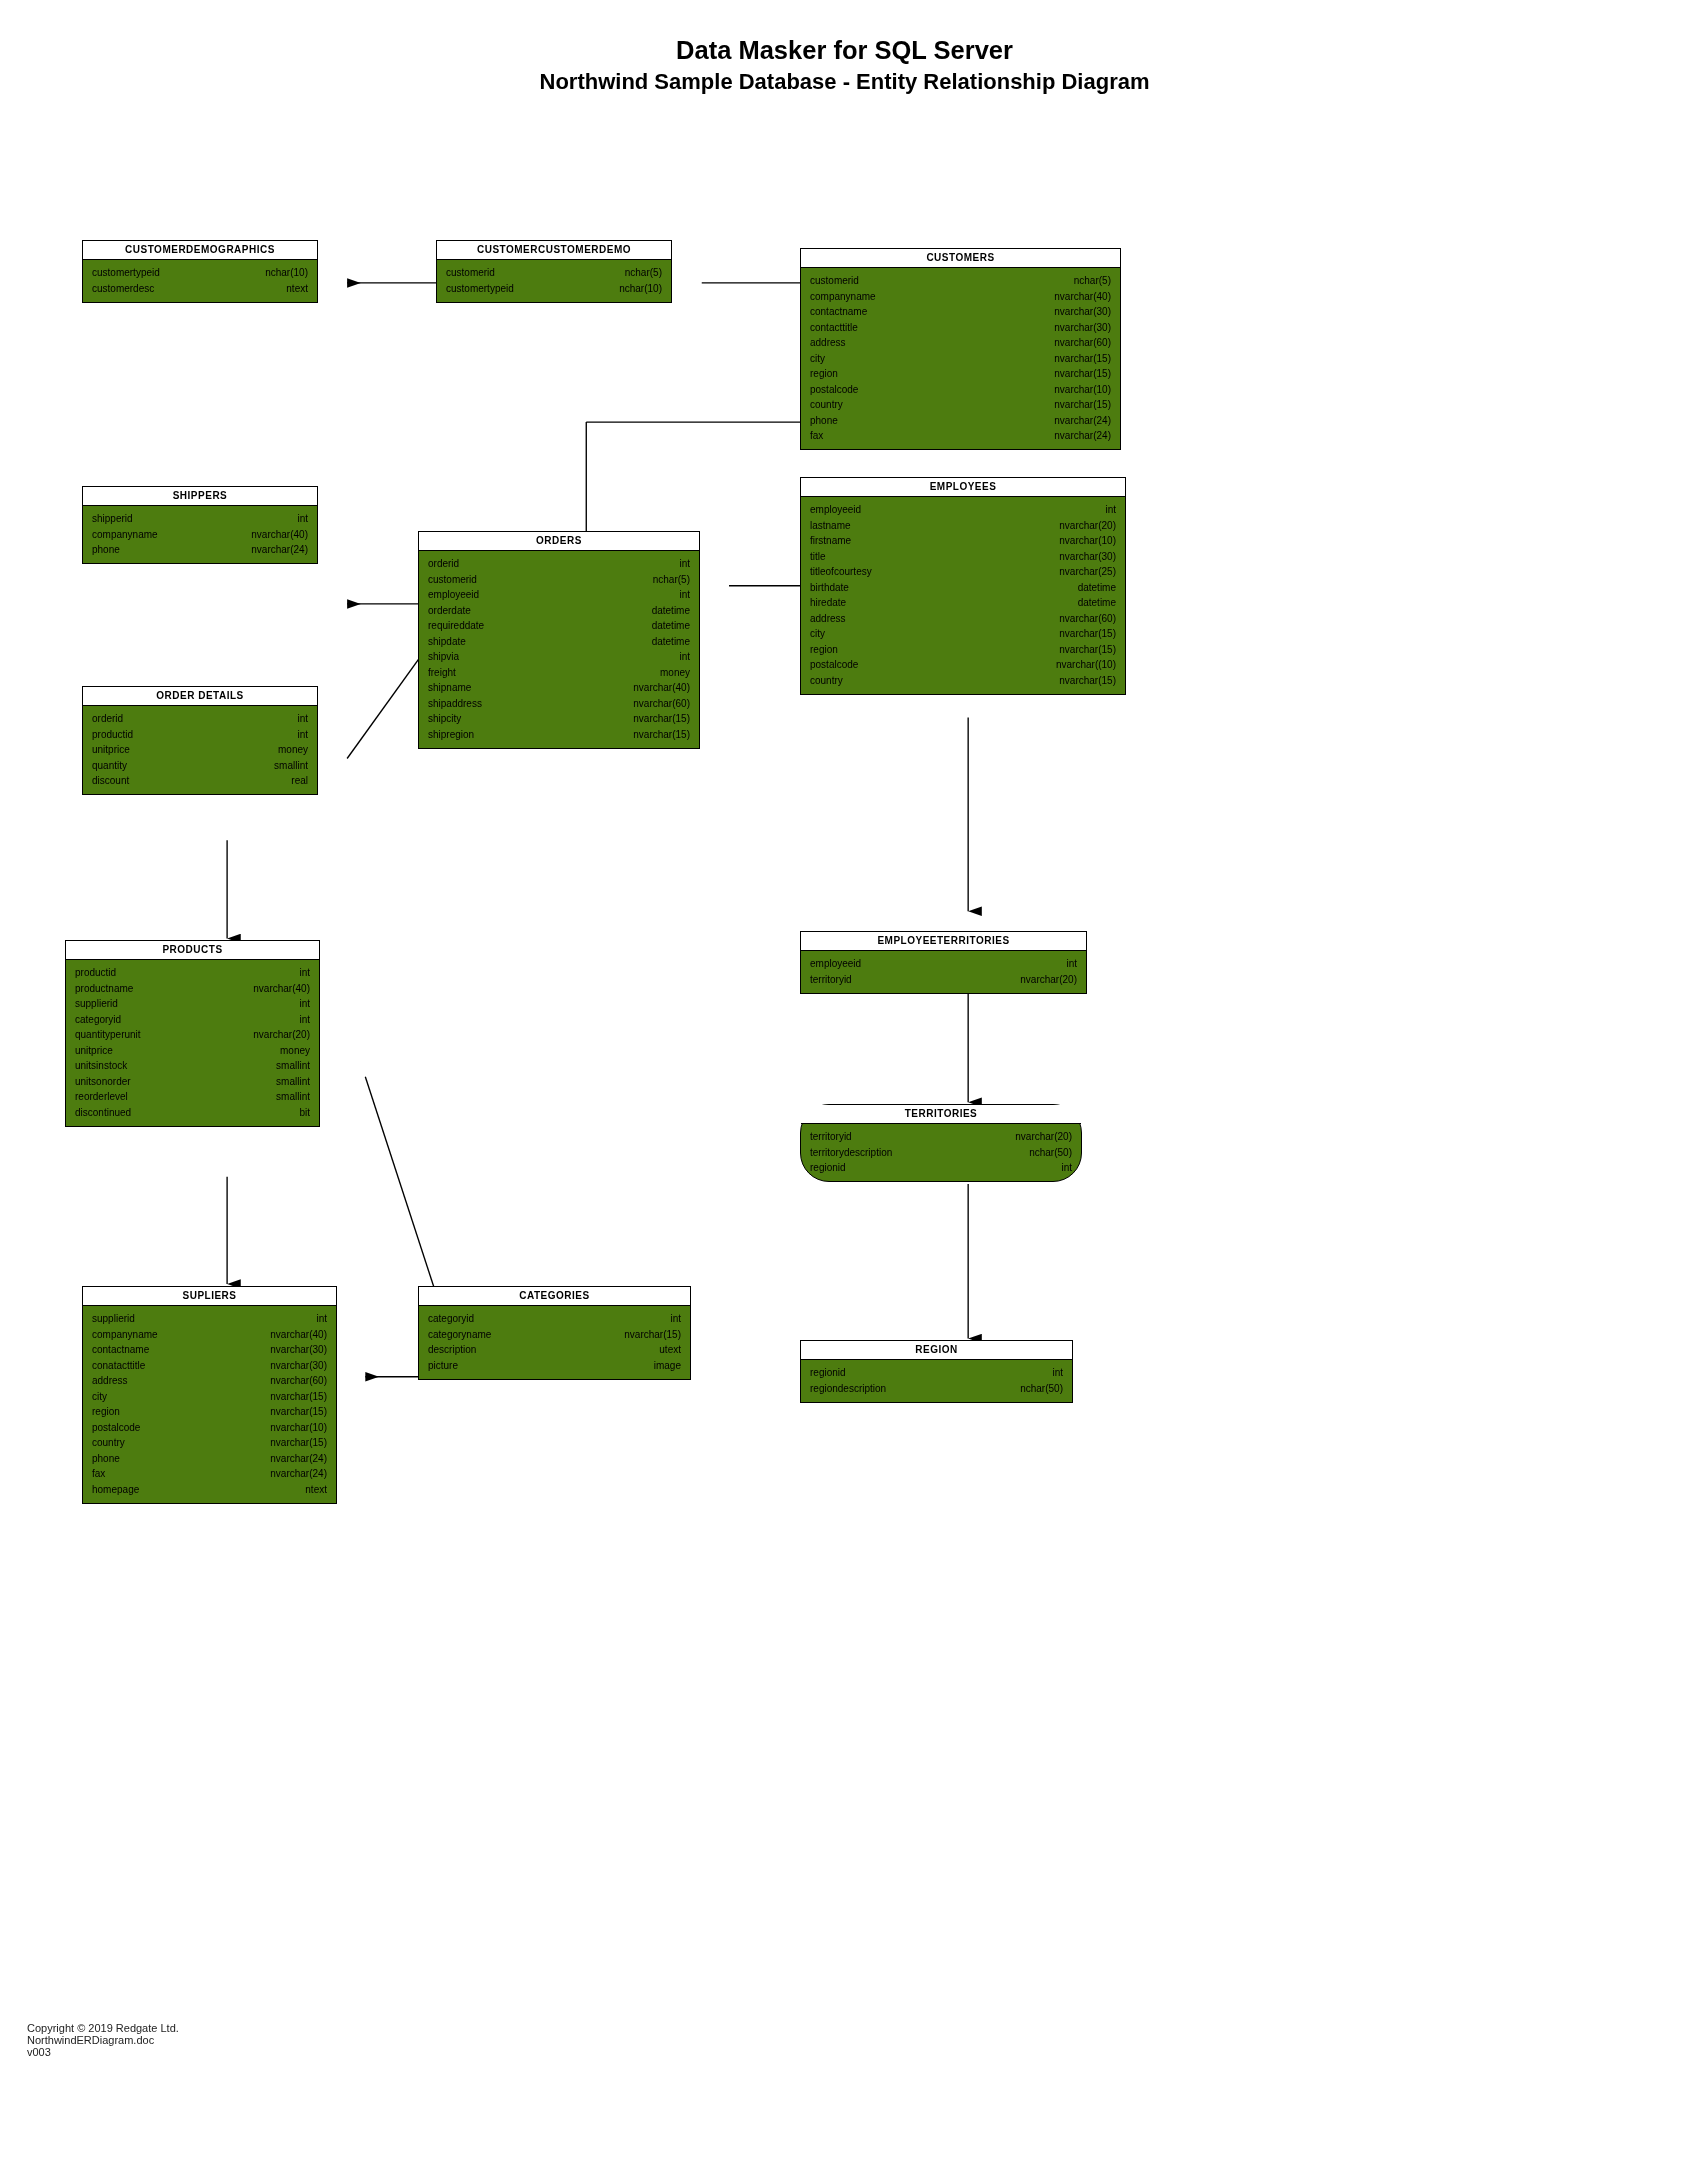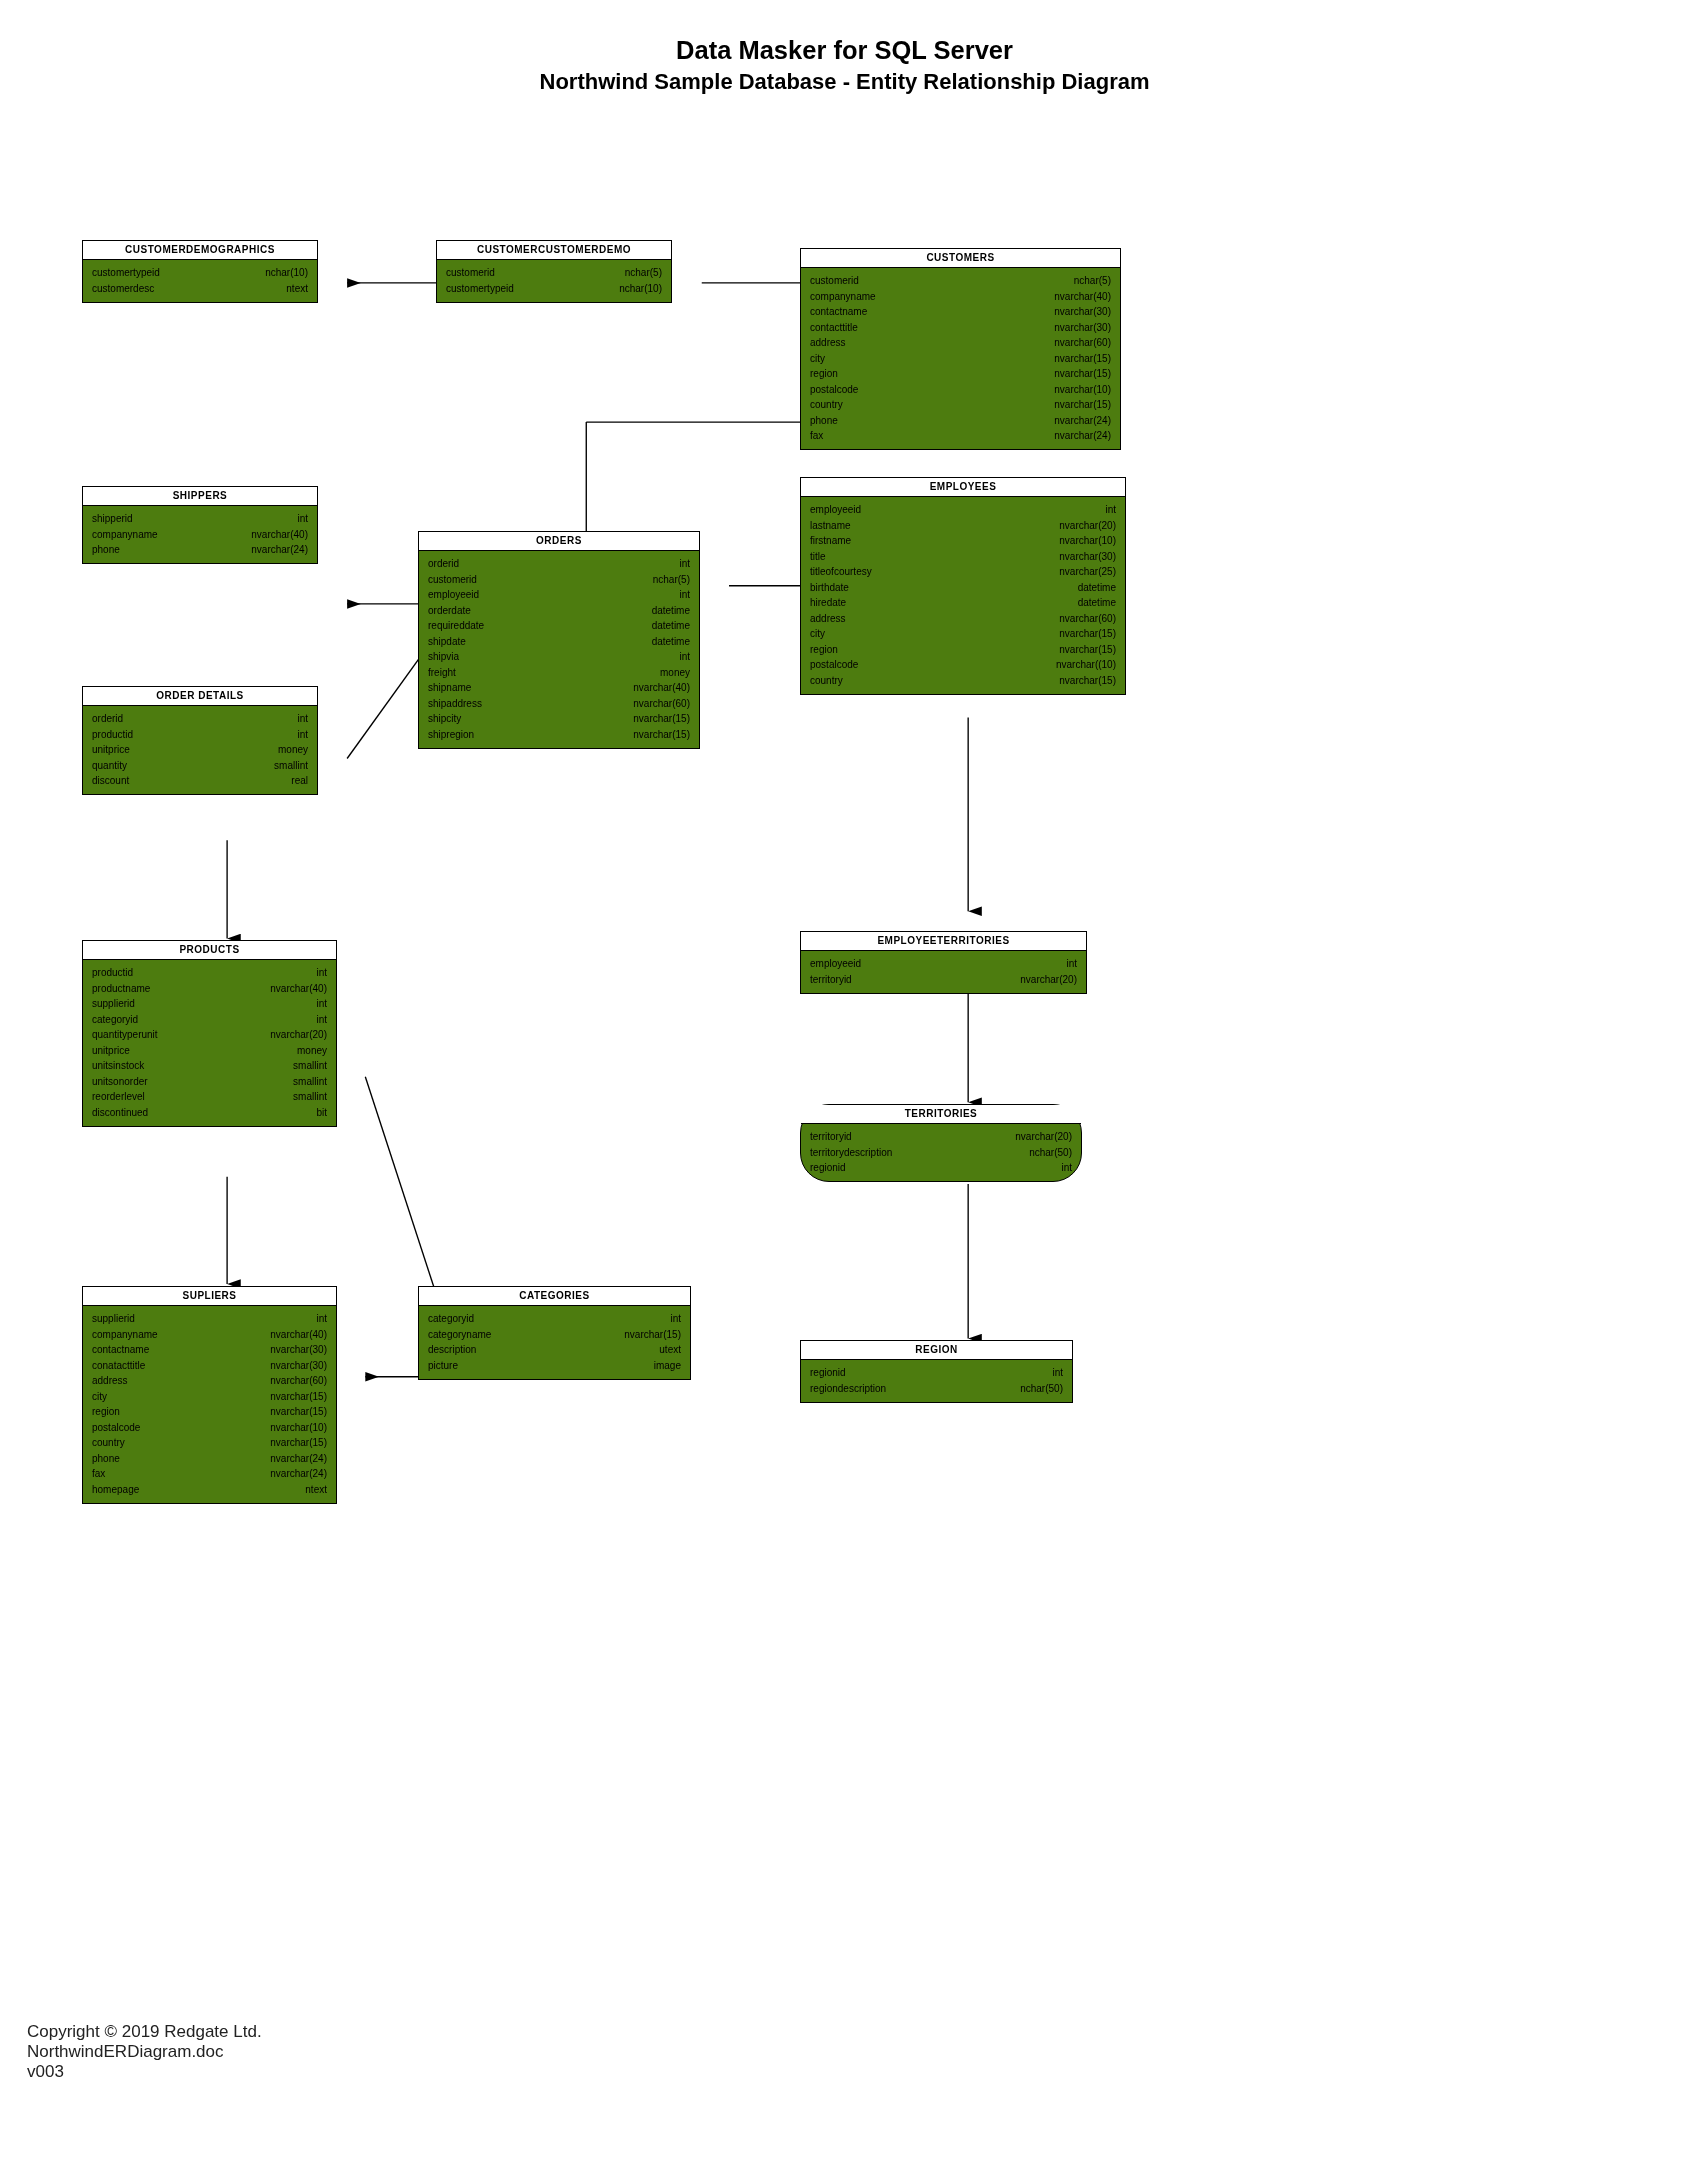--- a/index.html
+++ b/index.html
@@ -64,21 +64,21 @@
     svg.arrows {
       position: absolute;
       top: 0; left: 0;
       width: 100%;
       height: 100%;
       pointer-events: none;
       overflow: visible;
     }
     .footer {
       margin-top: 36px;
-      font-size: 17px;
+      font-size: 11px;
       color: #222;
     }
   </style>
 </head>
 <body>
 
 <div class="page">
   <h1>Data Masker for SQL Server</h1>
   <h2>Northwind Sample Database - Entity Relationship Diagram</h2>
 
@@ -346,21 +346,21 @@
             <div class="field-row">
               <span class="field-name">quantity</span>
               <span class="field-type">smallint</span>
             </div>
             <div class="field-row">
               <span class="field-name">discount</span>
               <span class="field-type">real</span>
             </div>
           </div>
         </div>
-        <div class="entity-box" style="left: 55px; top: 818px; width: 255px;">
+        <div class="entity-box" style="left: 38px; top: 818px; width: 255px;">
           <div class="entity-header">PRODUCTS</div>
           <div class="entity-body">
             <div class="field-row">
               <span class="field-name">productid</span>
               <span class="field-type">int</span>
             </div>
             <div class="field-row">
               <span class="field-name">productname</span>
               <span class="field-type">nvarchar(40)</span>
             </div>

